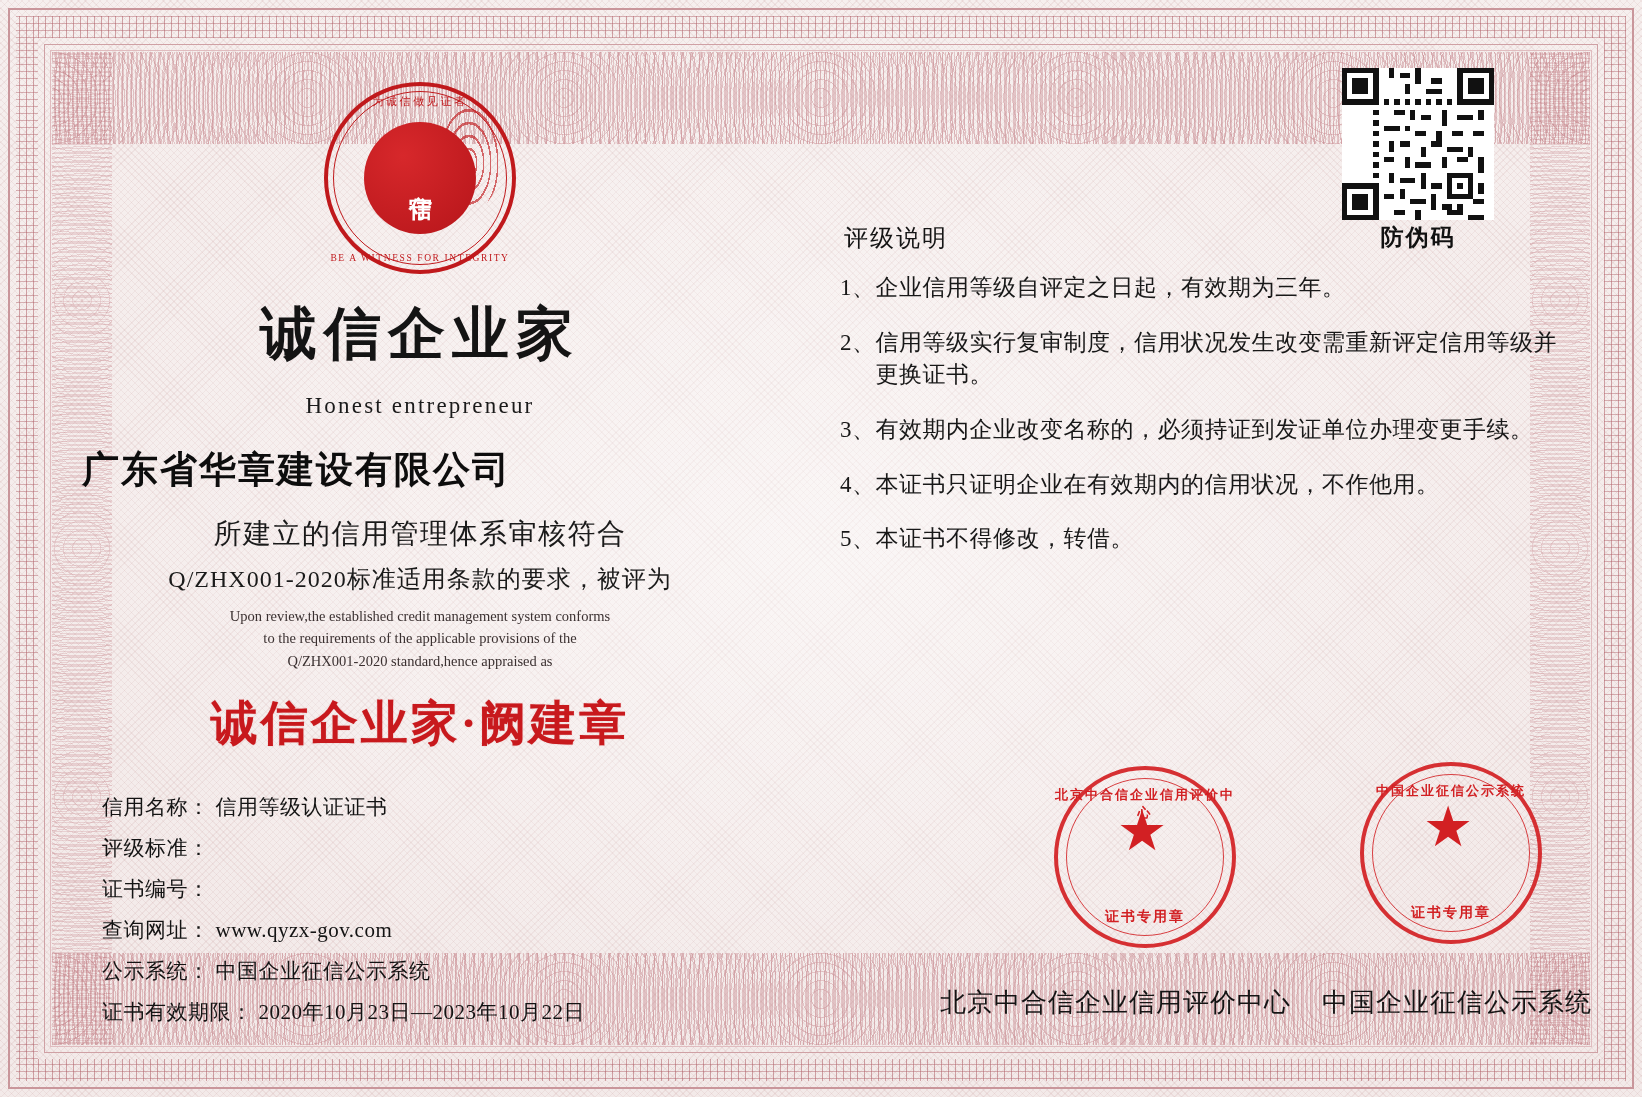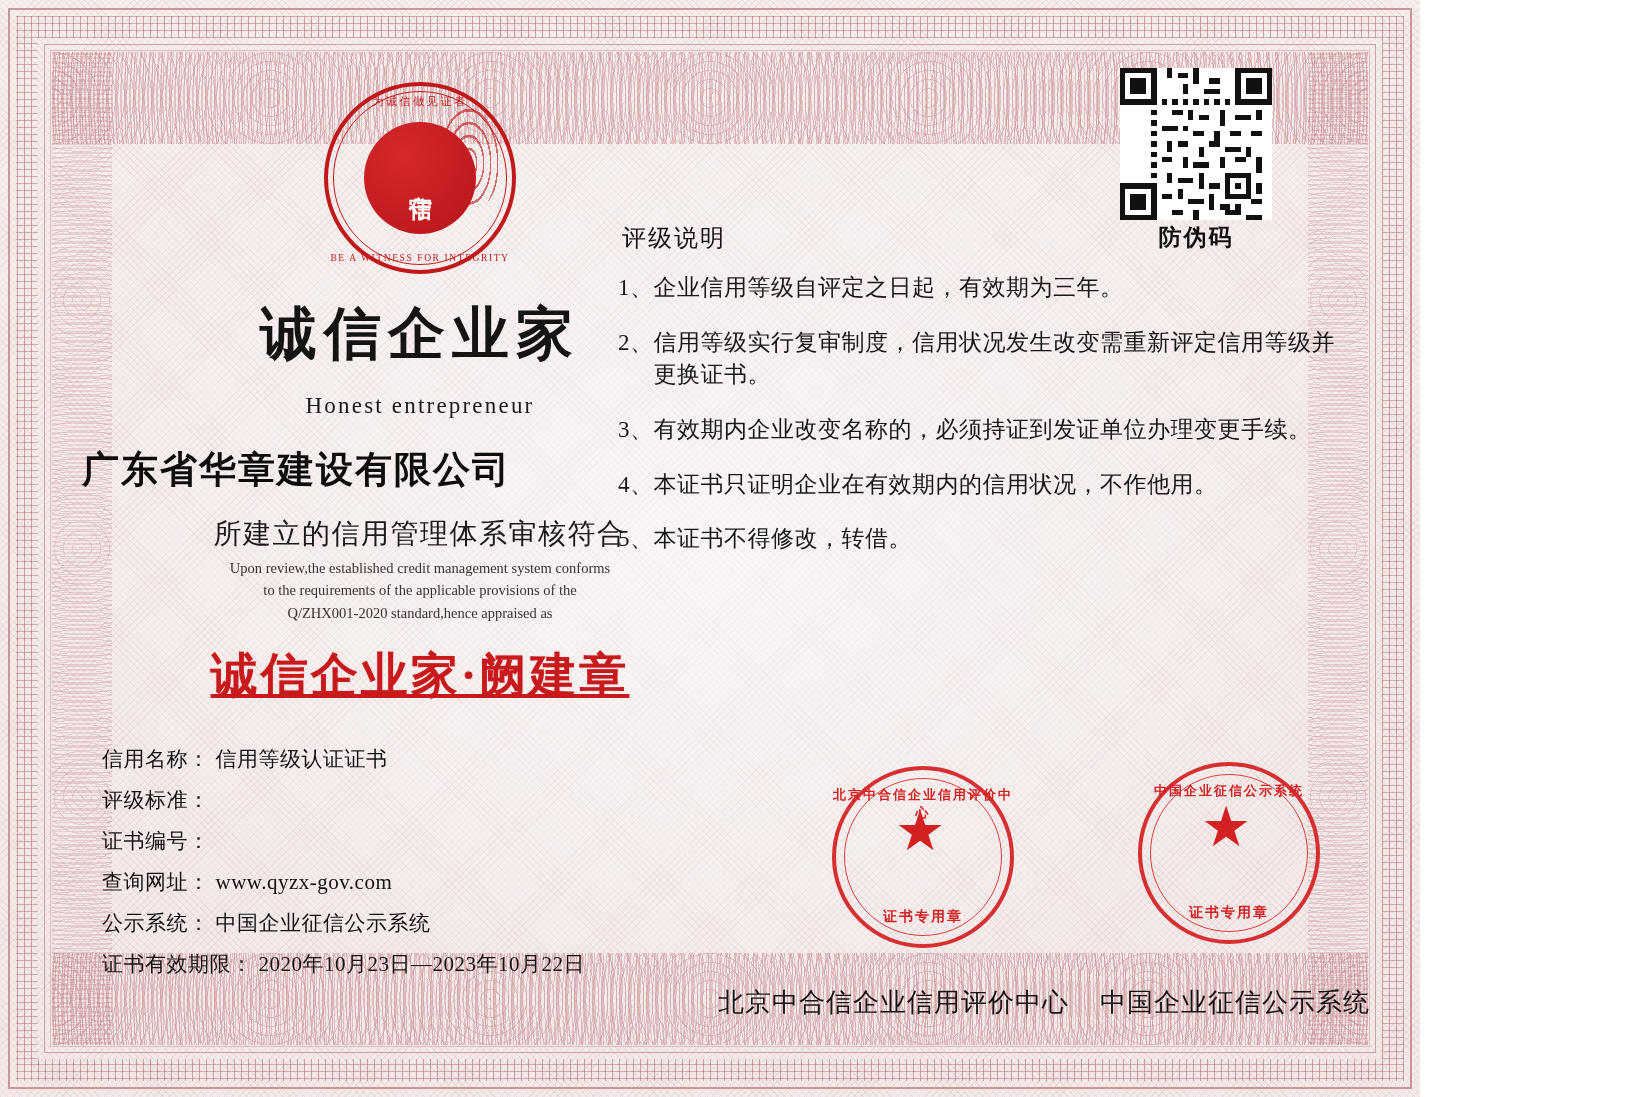--- a/index.html
+++ b/index.html
@@ -8,21 +8,21 @@
     background: #ffffff;
   }
   body {
     width: 1642px;
     height: 1097px;
     font-family: "Liberation Serif", serif;
     overflow: hidden;
   }
   #certificate {
     position: relative;
-    width: 1420px;
+    width: 1642px;
     height: 1097px;
     box-sizing: border-box;
     background:
       radial-gradient(ellipse at 50% 50%, rgba(255,255,255,0.55) 0%, rgba(255,255,255,0.0) 70%),
       repeating-linear-gradient(45deg, rgba(190,140,140,0.13) 0px, rgba(190,140,140,0.13) 1px, rgba(255,255,255,0) 1px, rgba(255,255,255,0) 5px),
       repeating-linear-gradient(-45deg, rgba(190,140,140,0.13) 0px, rgba(190,140,140,0.13) 1px, rgba(255,255,255,0) 1px, rgba(255,255,255,0) 5px),
       linear-gradient(#f6efee, #f3eae9);
     overflow: hidden;
   }
   
@@ -191,34 +191,33 @@
     letter-spacing: 1.5px;
     color: #1a1a1a;
   }
   .body-cn2 {
     margin-top: 10px;
     font-size: 24px;
     letter-spacing: 1px;
     color: #1a1a1a;
   }
   .body-en {
-    margin-top: 4px;
+    margin-top: 10px;
     font-size: 14.5px;
     line-height: 1.55;
     color: #3a3030;
     font-family: "Liberation Serif", serif;
   }
   .grade {
     margin-top: 20px;
     font-size: 47px;
     font-weight: bold;
     letter-spacing: 3px;
     color: #c8191d;
     text-shadow: 0 0 1px rgba(200,25,29,.5);
-    text-decoration: underline;
   }
   .meta {
     margin-top: 32px;
     text-align: left;
     padding-left: 42px;
   }
   .meta-row {
     display: flex;
     align-items: baseline;
     font-size: 21px;
@@ -369,20 +368,21 @@
         </div>
         <div class="seal-text-bottom">BE A WITNESS FOR INTEGRITY</div>
       </div>
 
       <div class="title-cn">诚信企业家</div>
       <div class="title-en">Honest entrepreneur</div>
 
       <div class="company">广东省华章建设有限公司</div>
 
       <div class="body-cn1">所建立的信用管理体系审核符合</div>
+      <div class="body-cn2">Q/ZHX001-2020标准适用条款的要求，被评为</div>
 
       <div class="body-en">
         <div>Upon review,the established credit management system conforms</div>
         <div>to the requirements of the applicable provisions of the</div>
         <div>Q/ZHX001-2020 standard,hence appraised as</div>
       </div>
 
       <div class="grade">诚信企业家·阙建章</div>
 
       <div class="meta">

